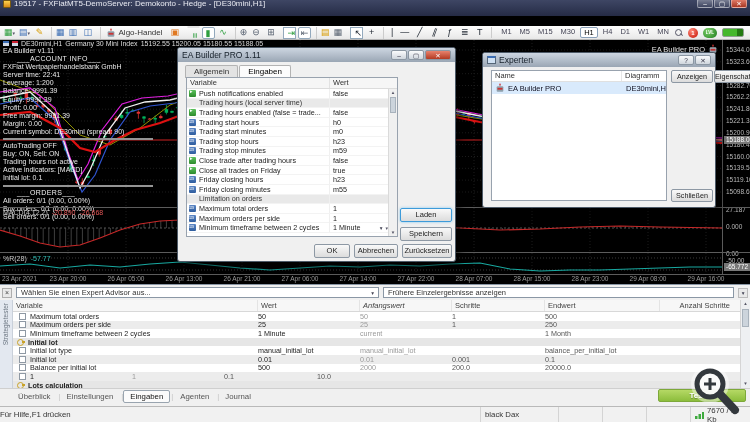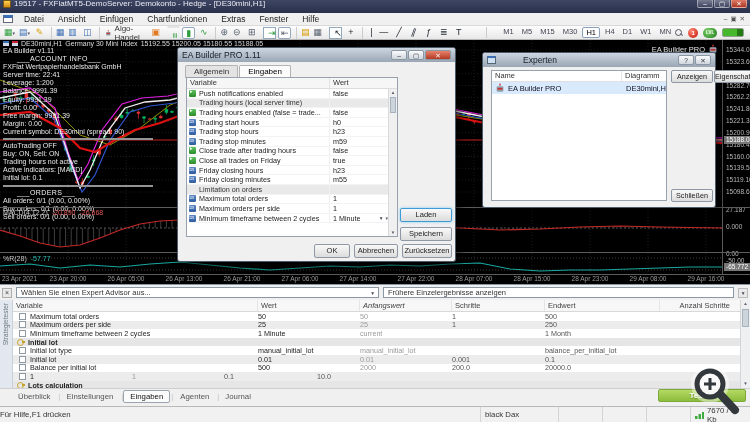--- a/index.html
+++ b/index.html
@@ -35,21 +35,21 @@
   .ti.sep{border-left:1px solid #cccccc;padding-left:4px;margin-left:4px;border-radius:0;}
   .ti.boxed{border:1px solid #93a9bd;background:#fff;}
   .c-blue{color:#3c6eb4}.c-green{color:#2e9e3f}.c-yellow{color:#d79b00}.c-orange{color:#e07820}
   .c-dim{color:#5a6472}.c-dark{color:#1e2630}.c-mix{color:#2e9e3f}
   .rot{display:inline-block;transform:rotate(90deg);}
   .rot15{display:inline-block;transform:rotate(20deg);}
   .drop::after{content:"▾";font-size:5px;color:#556;}
   .algo{display:flex;align-items:center;gap:3px;font-size:8px;color:#333;padding:0 5px;
     border-left:1px solid #cccccc;margin-left:4px;height:12px;}
   .robot{width:10px;height:10px;}
-  .tf-group{display:flex;border-left:1px solid #cccccc;margin-left:20px;padding-left:12px;}
+  .tf-group{display:flex;border-left:1px solid #cccccc;margin-left:4px;padding-left:5px;}
   .tf{font-size:7.5px;color:#445;padding:0 3px;height:11px;line-height:10px;margin:0 1px;border-radius:2px;}
   .tf.active{border:1px solid #8aa0b8;background:#fff;color:#000;}
   .tb-right{margin-left:auto;display:flex;align-items:center;gap:5px;padding-right:6px;}
   .search{position:relative;width:8px;height:8px;}
   .search::before{content:"";position:absolute;left:0;top:0;width:5px;height:5px;border:1.4px solid #556;border-radius:50%;}
   .search::after{content:"";position:absolute;left:5px;top:5px;width:3px;height:1.4px;background:#556;transform:rotate(45deg);}
   .notif{width:10px;height:10px;border-radius:50%;background:radial-gradient(circle at 35% 30%,#ff8a7a,#c40f00);
     color:#fff;font-size:6px;line-height:10px;text-align:center;font-weight:bold;}
   .lvl{height:10px;border-radius:5px;background:radial-gradient(circle at 35% 30%,#7ed06a,#1d7c1d);
     color:#fff;font-size:4.5px;line-height:10px;padding:0 3px;font-weight:bold;}
@@ -79,21 +79,21 @@
   .ind-label .v2{color:#e05555;}
   .ind-label .vt{color:#2fc0b8;}
   .time-axis{position:absolute;left:0;top:235px;width:750px;height:9px;z-index:5;
     font-size:6.5px;color:#9a9a9a;}
   .tl{position:absolute;top:0;width:58px;text-align:center;white-space:nowrap;}
 
   
   .dlg{position:absolute;background:#f0f0f0;border:1px solid #4d5a68;border-radius:3px;
     box-shadow:3px 4px 10px rgba(0,0,0,.65);}
   .dlg-tb{height:14px;background:linear-gradient(#cdd6e1,#9aa6b4);border-radius:2px 2px 0 0;
-    display:flex;align-items:center;padding:0 4px;font-size:8.5px;color:#141e28;gap:24px;}
+    display:flex;align-items:center;padding:0 4px;font-size:8.5px;color:#141e28;}
   .tb-btn{width:16px;height:10px;margin-left:1px;font-size:6.5px;line-height:9px;text-align:center;
     color:#334;background:linear-gradient(#fafbfc,#cfd6dd);border:1px solid #8b97a3;border-radius:2px;}
   .tb-btn.red{background:linear-gradient(#e8836e,#b33a22);color:#fff;width:26px;}
   .dlg.ea{left:177px;top:47px;width:279px;height:215px;z-index:20;}
   .dlg.ex{left:482px;top:52px;width:234px;height:156px;z-index:21;}
 
   .tabs{position:absolute;left:7px;top:17px;display:flex;font-size:8px;}
   .tab{padding:1px 8px 2px;border:1px solid #b3b3b3;border-bottom:none;background:#e3e3e3;
     color:#333;border-radius:2px 2px 0 0;margin-right:1px;}
   .tab.active{background:#fcfcfc;color:#000;}
@@ -223,31 +223,20 @@
   <div class="titlebar">
     <span class="appicon"></span>
     <span>19517 - FXFlatMT5-DemoServer: Demokonto - Hedge - [DE30mini,H1]</span>
     <span class="win-btns">
       <span class="wb">–</span>
       <span class="wb">▢</span>
       <span class="wb close">✕</span>
     </span>
   </div>
 
-  <div class="menubar">
-    <span class="chart-win-icon"></span>
-    <div class="each">
-      
-    <span class="menu-item">Datei</span><span class="menu-item">Ansicht</span><span class="menu-item">Einfügen</span><span class="menu-item">Chartfunktionen</span><span class="menu-item">Extras</span><span class="menu-item">Fenster</span><span class="menu-item">Hilfe</span></div>
-    <span class="mini-ctrl">
-      <span>–</span>
-      <span>▣</span>
-      <span>✕</span>
-    </span>
-  </div>
 
   <div class="toolbar">
     <div class="each">
       
     <span class="ti c-mix drop">▦</span><span class="ti c-blue drop">▤</span><span class="ti c-yellow">✎</span><span class="ti c-blue sep">▦</span><span class="ti c-blue">▥</span><span class="ti c-blue">◫</span></div>
     <span class="algo">
       <svg class="robot" viewBox="0 0 12 12">
         <line x1="6" y1="1.5" x2="6" y2="4" stroke="#cc3333" stroke-width="1"></line>
         <circle cx="6" cy="1.5" r="0.9" fill="#cc3333"></circle>
         <rect x="2" y="4" width="8" height="6.5" rx="1.2" fill="#8fa0ac"></rect>
@@ -829,20 +818,28 @@
           <div class="erow int">
           <span class="ticon"></span>
           <span class="pname">Trading start hours</span>
           <span class="pval">
             <i style="font-style:normal;">h0</i>
 
           </span>
         </div>
           <div class="erow int">
           <span class="ticon"></span>
+          <span class="pname">Trading start minutes</span>
+          <span class="pval">
+            <i style="font-style:normal;">m0</i>
+
+          </span>
+        </div>
+          <div class="erow int">
+          <span class="ticon"></span>
           <span class="pname">Trading stop hours</span>
           <span class="pval">
             <i style="font-style:normal;">h23</i>
 
           </span>
         </div>
           <div class="erow int">
           <span class="ticon"></span>
           <span class="pname">Trading stop minutes</span>
           <span class="pval">

